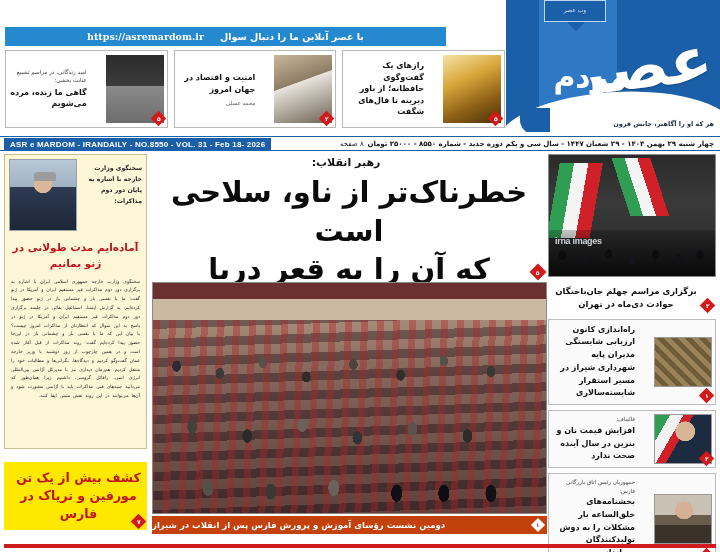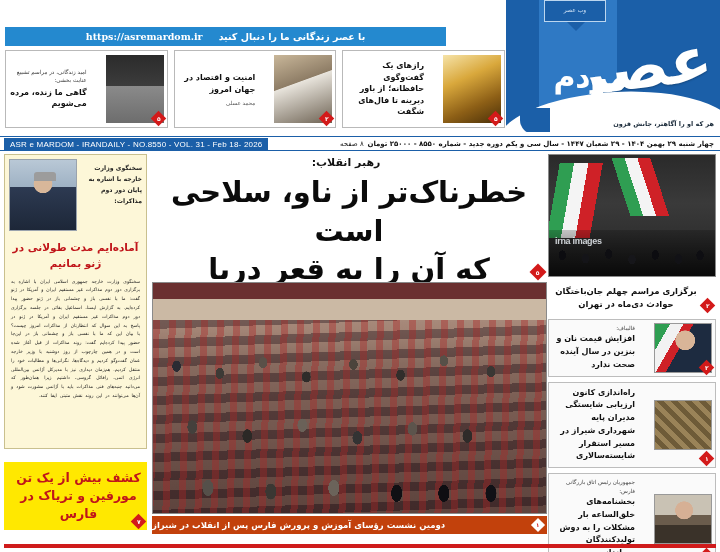--- a/index.html
+++ b/index.html
@@ -106,21 +106,21 @@
   }
 
   
   .infobar {
     position: absolute; left: 0; top: 136px; width: 720px; height: 15px;
     border-top: 1px solid #1b5fa8; border-bottom: 1px solid #1b5fa8;
     background: #fff;
   }
   .info-en {
     position: absolute; left: 4px; top: 1px; height: 13px;
-    background: #1b5fa8; color: #fff; font-size: 8px; font-weight: normal;
+    background: #1b5fa8; color: #fff; font-size: 8px; font-weight: bold;
     padding: 0 6px; display: flex; align-items: center; letter-spacing: .2px;
     font-family: "Liberation Sans", sans-serif;
   }
   .info-pages {
     position: absolute; left: 340px; top: 1px; font-size: 7px; color: #111;
     direction: rtl; line-height: 13px;
   }
   .info-fa {
     position: absolute; right: 6px; top: 1px; font-size: 7px; color: #111;
     direction: rtl; line-height: 13px; font-weight: bold;
@@ -325,21 +325,21 @@
       <div class="mast-badge">وب عصر</div>
       <div class="mast-logo-asr">عصر</div>
       <div class="mast-logo-mardom">مردم</div>
       <div class="mast-swoosh"></div>
       <div class="mast-swoosh2"></div>
       <div class="mast-slogan">هر که او را آگاهتر، جانش فزون</div>
     </div>
   </div>
 
   <div class="follow-bar">
-    <span class="follow-fa">با عصر زندگانی ما را دنبال کنید</span>
+    <span class="follow-fa">با عصر آنلاین ما را دنبال سوال</span>
     <span class="follow-url">https://asremardom.ir</span>
   </div>
 
   <div class="teasers">
 
     <div class="teaser">
       <div class="teaser-txt">
         <div class="teaser-kicker">امید زندگانی، در مراسم تشییع عنایت بخشی:</div>
         <div class="teaser-head">گاهی ما زنده، مرده می‌شویم</div>
       </div>
@@ -424,36 +424,36 @@
 
     <div class="rc-item noborder">
       <div class="rc-caption">برگزاری مراسم چهلم جان‌باختگان حوادث دی‌ماه در تهران</div>
       <div class="pagenum">
           <span>۲</span>
         </div>
     </div>
 
     <div class="rc-item">
       <div class="rc-txt">
+        <div class="rc-head">راه‌اندازی کانون ارزیابی شایستگی مدیران پایه شهرداری شیراز در مسیر استقرار شایسته‌سالاری</div>
+      </div>
+      <div class="rc-img img-council"></div>
+      <div class="pagenum">
+          <span>۱</span>
+        </div>
+    </div>
+
+    <div class="rc-item">
+      <div class="rc-txt">
         <div class="rc-kicker">قالیباف:</div>
         <div class="rc-head">افزایش قیمت نان و بنزین در سال آینده صحت ندارد</div>
       </div>
       <div class="rc-img img-ghalibaf"></div>
       <div class="pagenum">
           <span>۲</span>
-        </div>
-    </div>
-
-    <div class="rc-item">
-      <div class="rc-txt">
-        <div class="rc-head">راه‌اندازی کانون ارزیابی شایستگی مدیران پایه شهرداری شیراز در مسیر استقرار شایسته‌سالاری</div>
-      </div>
-      <div class="rc-img img-council"></div>
-      <div class="pagenum">
-          <span>۱</span>
         </div>
     </div>
 
     <div class="rc-item">
       <div class="rc-txt">
         <div class="rc-kicker">جمهوریان رئیس اتاق بازرگانی فارس:</div>
         <div class="rc-head">بخشنامه‌های خلق‌الساعه بار مشکلات را به دوش تولیدکنندگان می‌اندازد</div>
       </div>
       <div class="rc-img img-office"></div>
       <div class="pagenum"></div>

